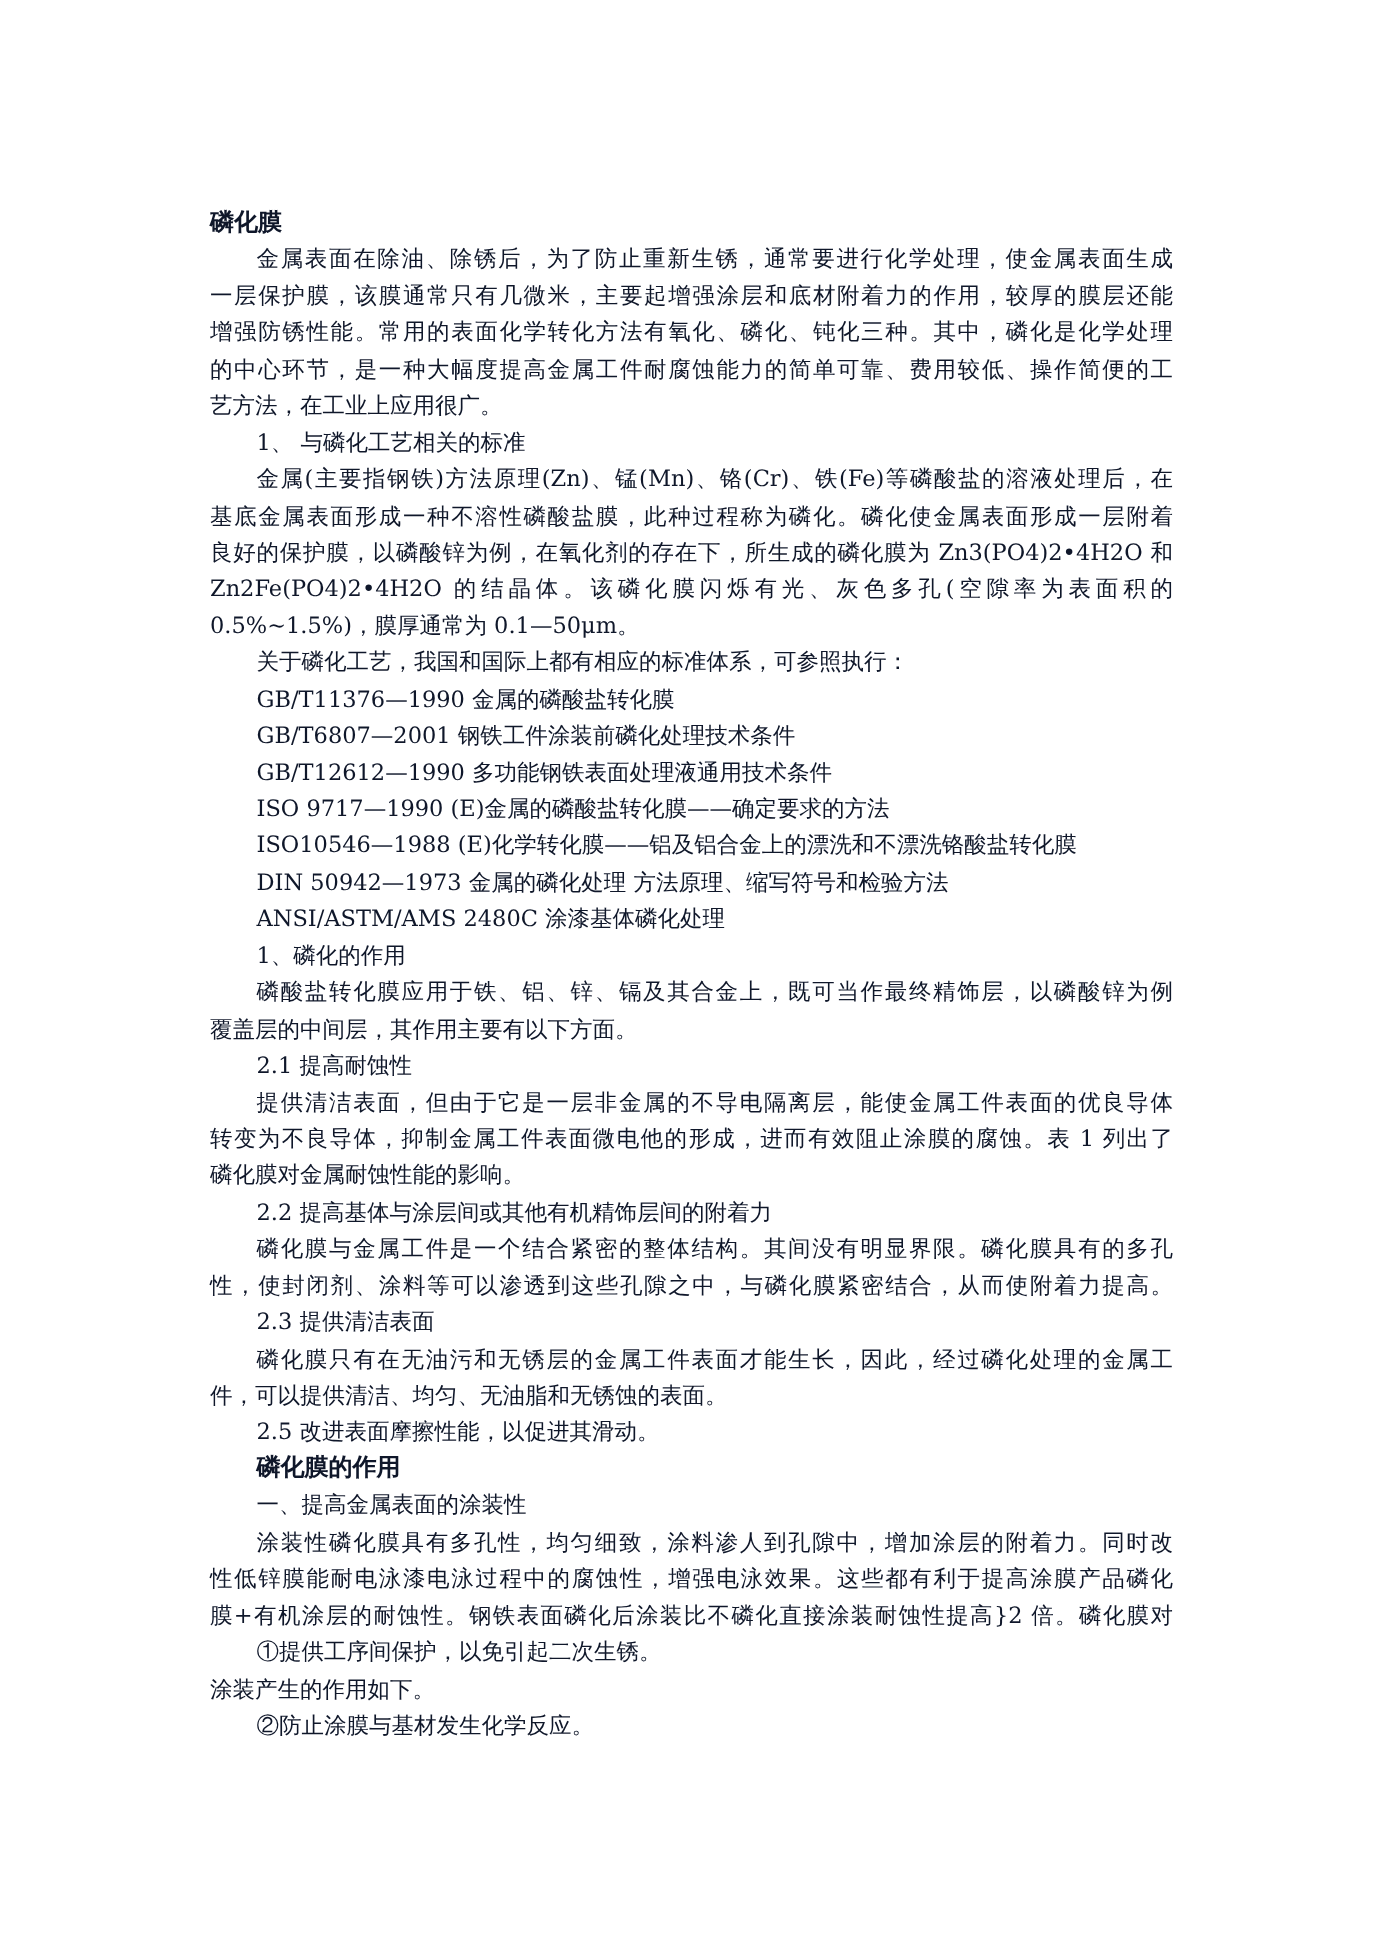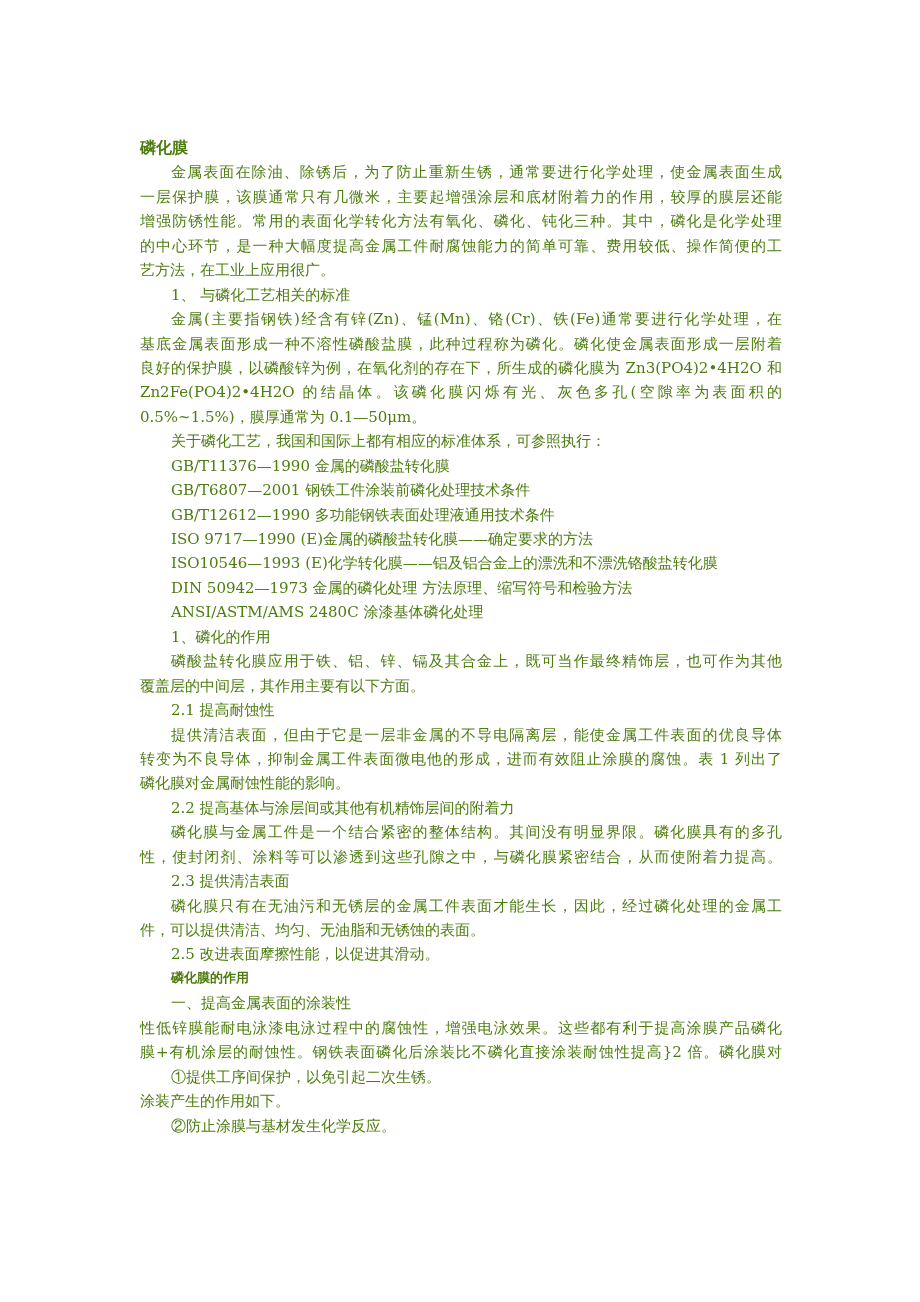--- a/index.html
+++ b/index.html
@@ -1,74 +1,75 @@
 <!DOCTYPE html>
 <html><head>
 <meta charset="utf-8">
 <style>
   html, body { margin: 0; padding: 0; background: #ffffff; }
   body { width: 920px; height: 1302px; position: relative; overflow: hidden; }
   .page {
     position: absolute; left: 140px; top: 136px; width: 642px;
     font-family: "DejaVu Serif", "Liberation Serif", serif;
-    font-size: 15px; color: #4d7c0f; line-height: 24.45px;
+    font-size: 15px; color: #0f172a; line-height: 24.45px;
   }
   .line { white-space: nowrap; height: 24.45px; }
   .indent { padding-left: 31px; }
   .just { text-align: justify; text-align-last: justify; white-space: normal; }
   .h1 { font-family: "DejaVu Sans", "Liberation Sans", sans-serif; font-weight: bold; font-size: 16px; }
-  .h2 { font-family: Liberation Mono, monospace; font-weight: bold; font-size: 13px; padding-left: 31px; }
+  .h2 { font-family: Liberation Sans, sans-serif; font-weight: bold; font-size: 16px; padding-left: 31px; }
 </style>
 </head>
 <body>
 
 <div class="page">
   <div class="line h1">磷化膜</div>
 
   <div class="line just indent">金属表面在除油、除锈后，为了防止重新生锈，通常要进行化学处理，使金属表面生成</div>
   <div class="line just">一层保护膜，该膜通常只有几微米，主要起增强涂层和底材附着力的作用，较厚的膜层还能</div>
   <div class="line just">增强防锈性能。常用的表面化学转化方法有氧化、磷化、钝化三种。其中，磷化是化学处理</div>
   <div class="line just">的中心环节，是一种大幅度提高金属工件耐腐蚀能力的简单可靠、费用较低、操作简便的工</div>
   <div class="line">艺方法，在工业上应用很广。</div>
 
   <div class="line indent">1、 与磷化工艺相关的标准</div>
-  <div class="line just indent">金属(主要指钢铁)经含有锌(Zn)、锰(Mn)、铬(Cr)、铁(Fe)通常要进行化学处理，在</div>
+  <div class="line just indent">金属(主要指钢铁)方法原理(Zn)、锰(Mn)、铬(Cr)、铁(Fe)等磷酸盐的溶液处理后，在</div>
   <div class="line just">基底金属表面形成一种不溶性磷酸盐膜，此种过程称为磷化。磷化使金属表面形成一层附着</div>
   <div class="line just">良好的保护膜，以磷酸锌为例，在氧化剂的存在下，所生成的磷化膜为 Zn3(PO4)2•4H2O 和</div>
   <div class="line just">Zn2Fe(PO4)2•4H2O 的结晶体。该磷化膜闪烁有光、灰色多孔(空隙率为表面积的</div>
   <div class="line">0.5%~1.5%)，膜厚通常为 0.1—50μm。</div>
 
   <div class="line indent">关于磷化工艺，我国和国际上都有相应的标准体系，可参照执行：</div>
   <div class="line indent">GB/T11376—1990 金属的磷酸盐转化膜</div>
   <div class="line indent">GB/T6807—2001 钢铁工件涂装前磷化处理技术条件</div>
   <div class="line indent">GB/T12612—1990 多功能钢铁表面处理液通用技术条件</div>
   <div class="line indent">ISO 9717—1990 (E)金属的磷酸盐转化膜——确定要求的方法</div>
-  <div class="line indent">ISO10546—1993 (E)化学转化膜——铝及铝合金上的漂洗和不漂洗铬酸盐转化膜</div>
+  <div class="line indent">ISO10546—1988 (E)化学转化膜——铝及铝合金上的漂洗和不漂洗铬酸盐转化膜</div>
   <div class="line indent">DIN 50942—1973 金属的磷化处理 方法原理、缩写符号和检验方法</div>
   <div class="line indent">ANSI/ASTM/AMS 2480C 涂漆基体磷化处理</div>
 
   <div class="line indent">1、磷化的作用</div>
-  <div class="line just indent">磷酸盐转化膜应用于铁、铝、锌、镉及其合金上，既可当作最终精饰层，也可作为其他</div>
+  <div class="line just indent">磷酸盐转化膜应用于铁、铝、锌、镉及其合金上，既可当作最终精饰层，以磷酸锌为例</div>
   <div class="line">覆盖层的中间层，其作用主要有以下方面。</div>
 
   <div class="line indent">2.1 提高耐蚀性</div>
   <div class="line just indent">提供清洁表面，但由于它是一层非金属的不导电隔离层，能使金属工件表面的优良导体</div>
   <div class="line just">转变为不良导体，抑制金属工件表面微电他的形成，进而有效阻止涂膜的腐蚀。表 1 列出了</div>
   <div class="line">磷化膜对金属耐蚀性能的影响。</div>
 
   <div class="line indent">2.2 提高基体与涂层间或其他有机精饰层间的附着力</div>
   <div class="line just indent">磷化膜与金属工件是一个结合紧密的整体结构。其间没有明显界限。磷化膜具有的多孔</div>
   <div class="line just">性，使封闭剂、涂料等可以渗透到这些孔隙之中，与磷化膜紧密结合，从而使附着力提高。</div>
 
   <div class="line indent">2.3 提供清洁表面</div>
   <div class="line just indent">磷化膜只有在无油污和无锈层的金属工件表面才能生长，因此，经过磷化处理的金属工</div>
   <div class="line">件，可以提供清洁、均匀、无油脂和无锈蚀的表面。</div>
 
   <div class="line indent">2.5 改进表面摩擦性能，以促进其滑动。</div>
 
   <div class="line h2">磷化膜的作用</div>
   <div class="line indent">一、提高金属表面的涂装性</div>
+  <div class="line just indent">涂装性磷化膜具有多孔性，均匀细致，涂料渗人到孔隙中，增加涂层的附着力。同时改</div>
   <div class="line just">性低锌膜能耐电泳漆电泳过程中的腐蚀性，增强电泳效果。这些都有利于提高涂膜产品磷化</div>
   <div class="line just">膜+有机涂层的耐蚀性。钢铁表面磷化后涂装比不磷化直接涂装耐蚀性提高}2 倍。磷化膜对</div>
   <div class="line indent">①提供工序间保护，以免引起二次生锈。</div>
   <div class="line">涂装产生的作用如下。</div>
   <div class="line indent">②防止涂膜与基材发生化学反应。</div>
 </div>
 
 </body></html>

